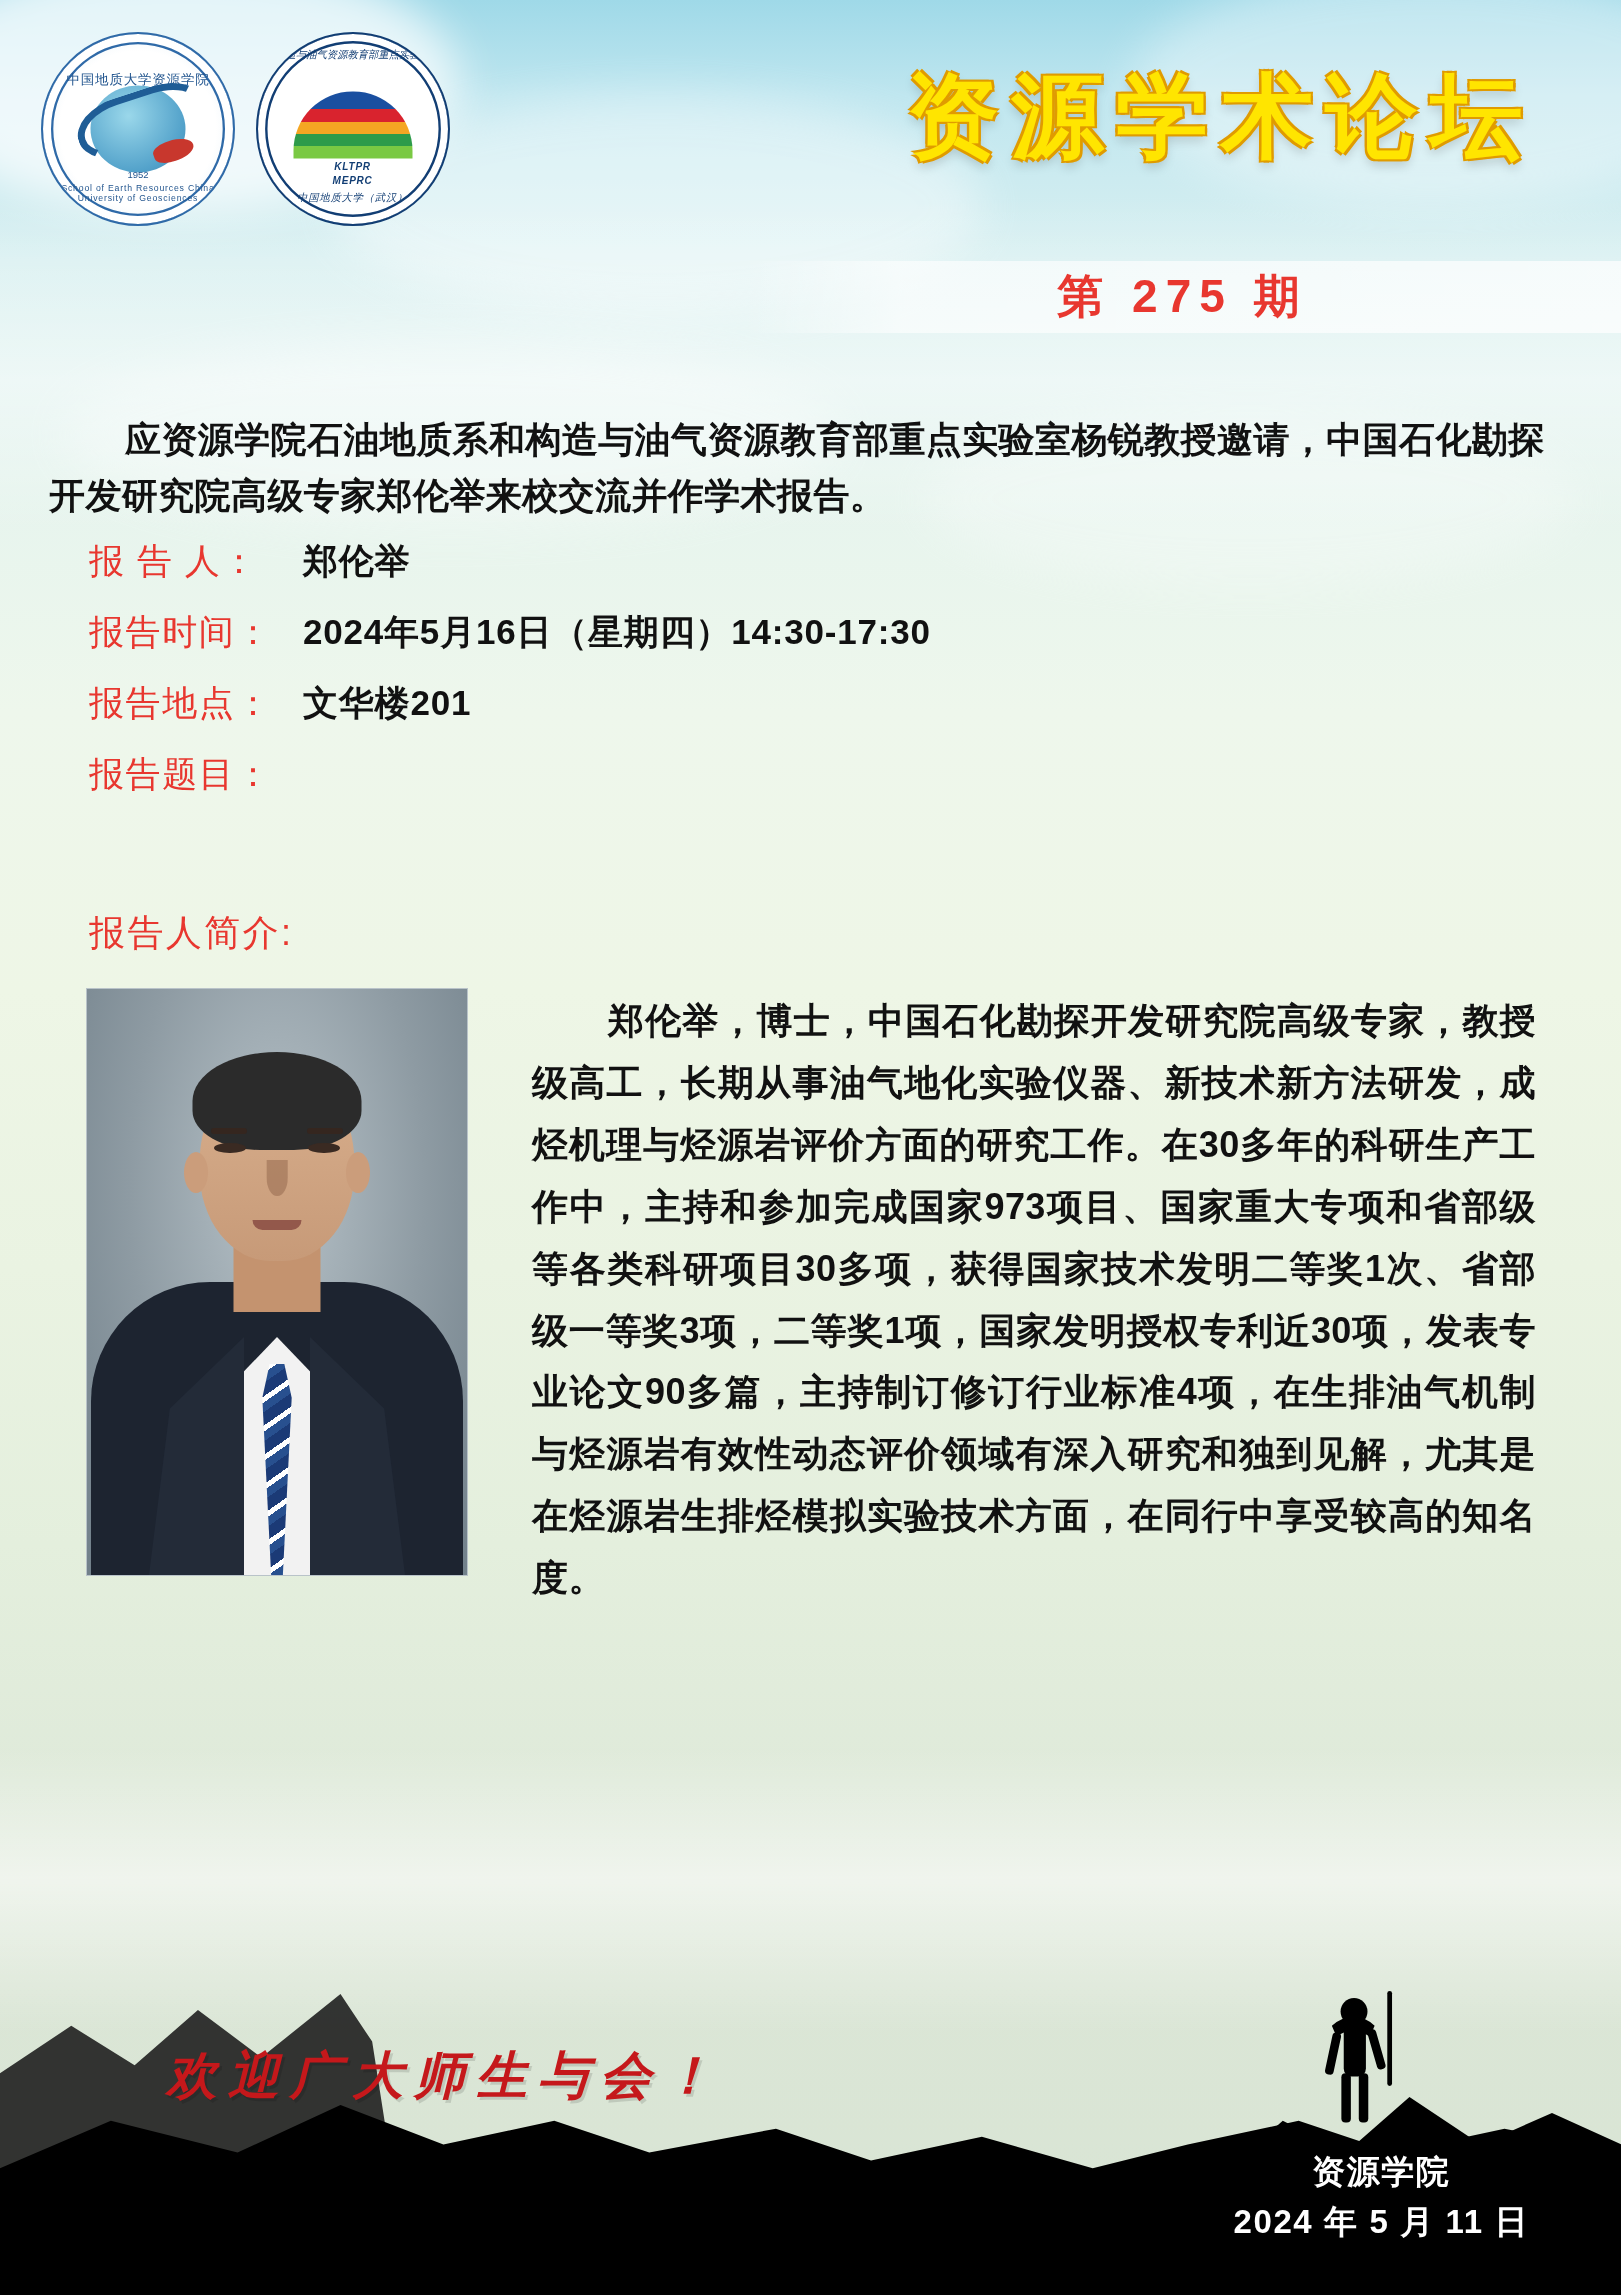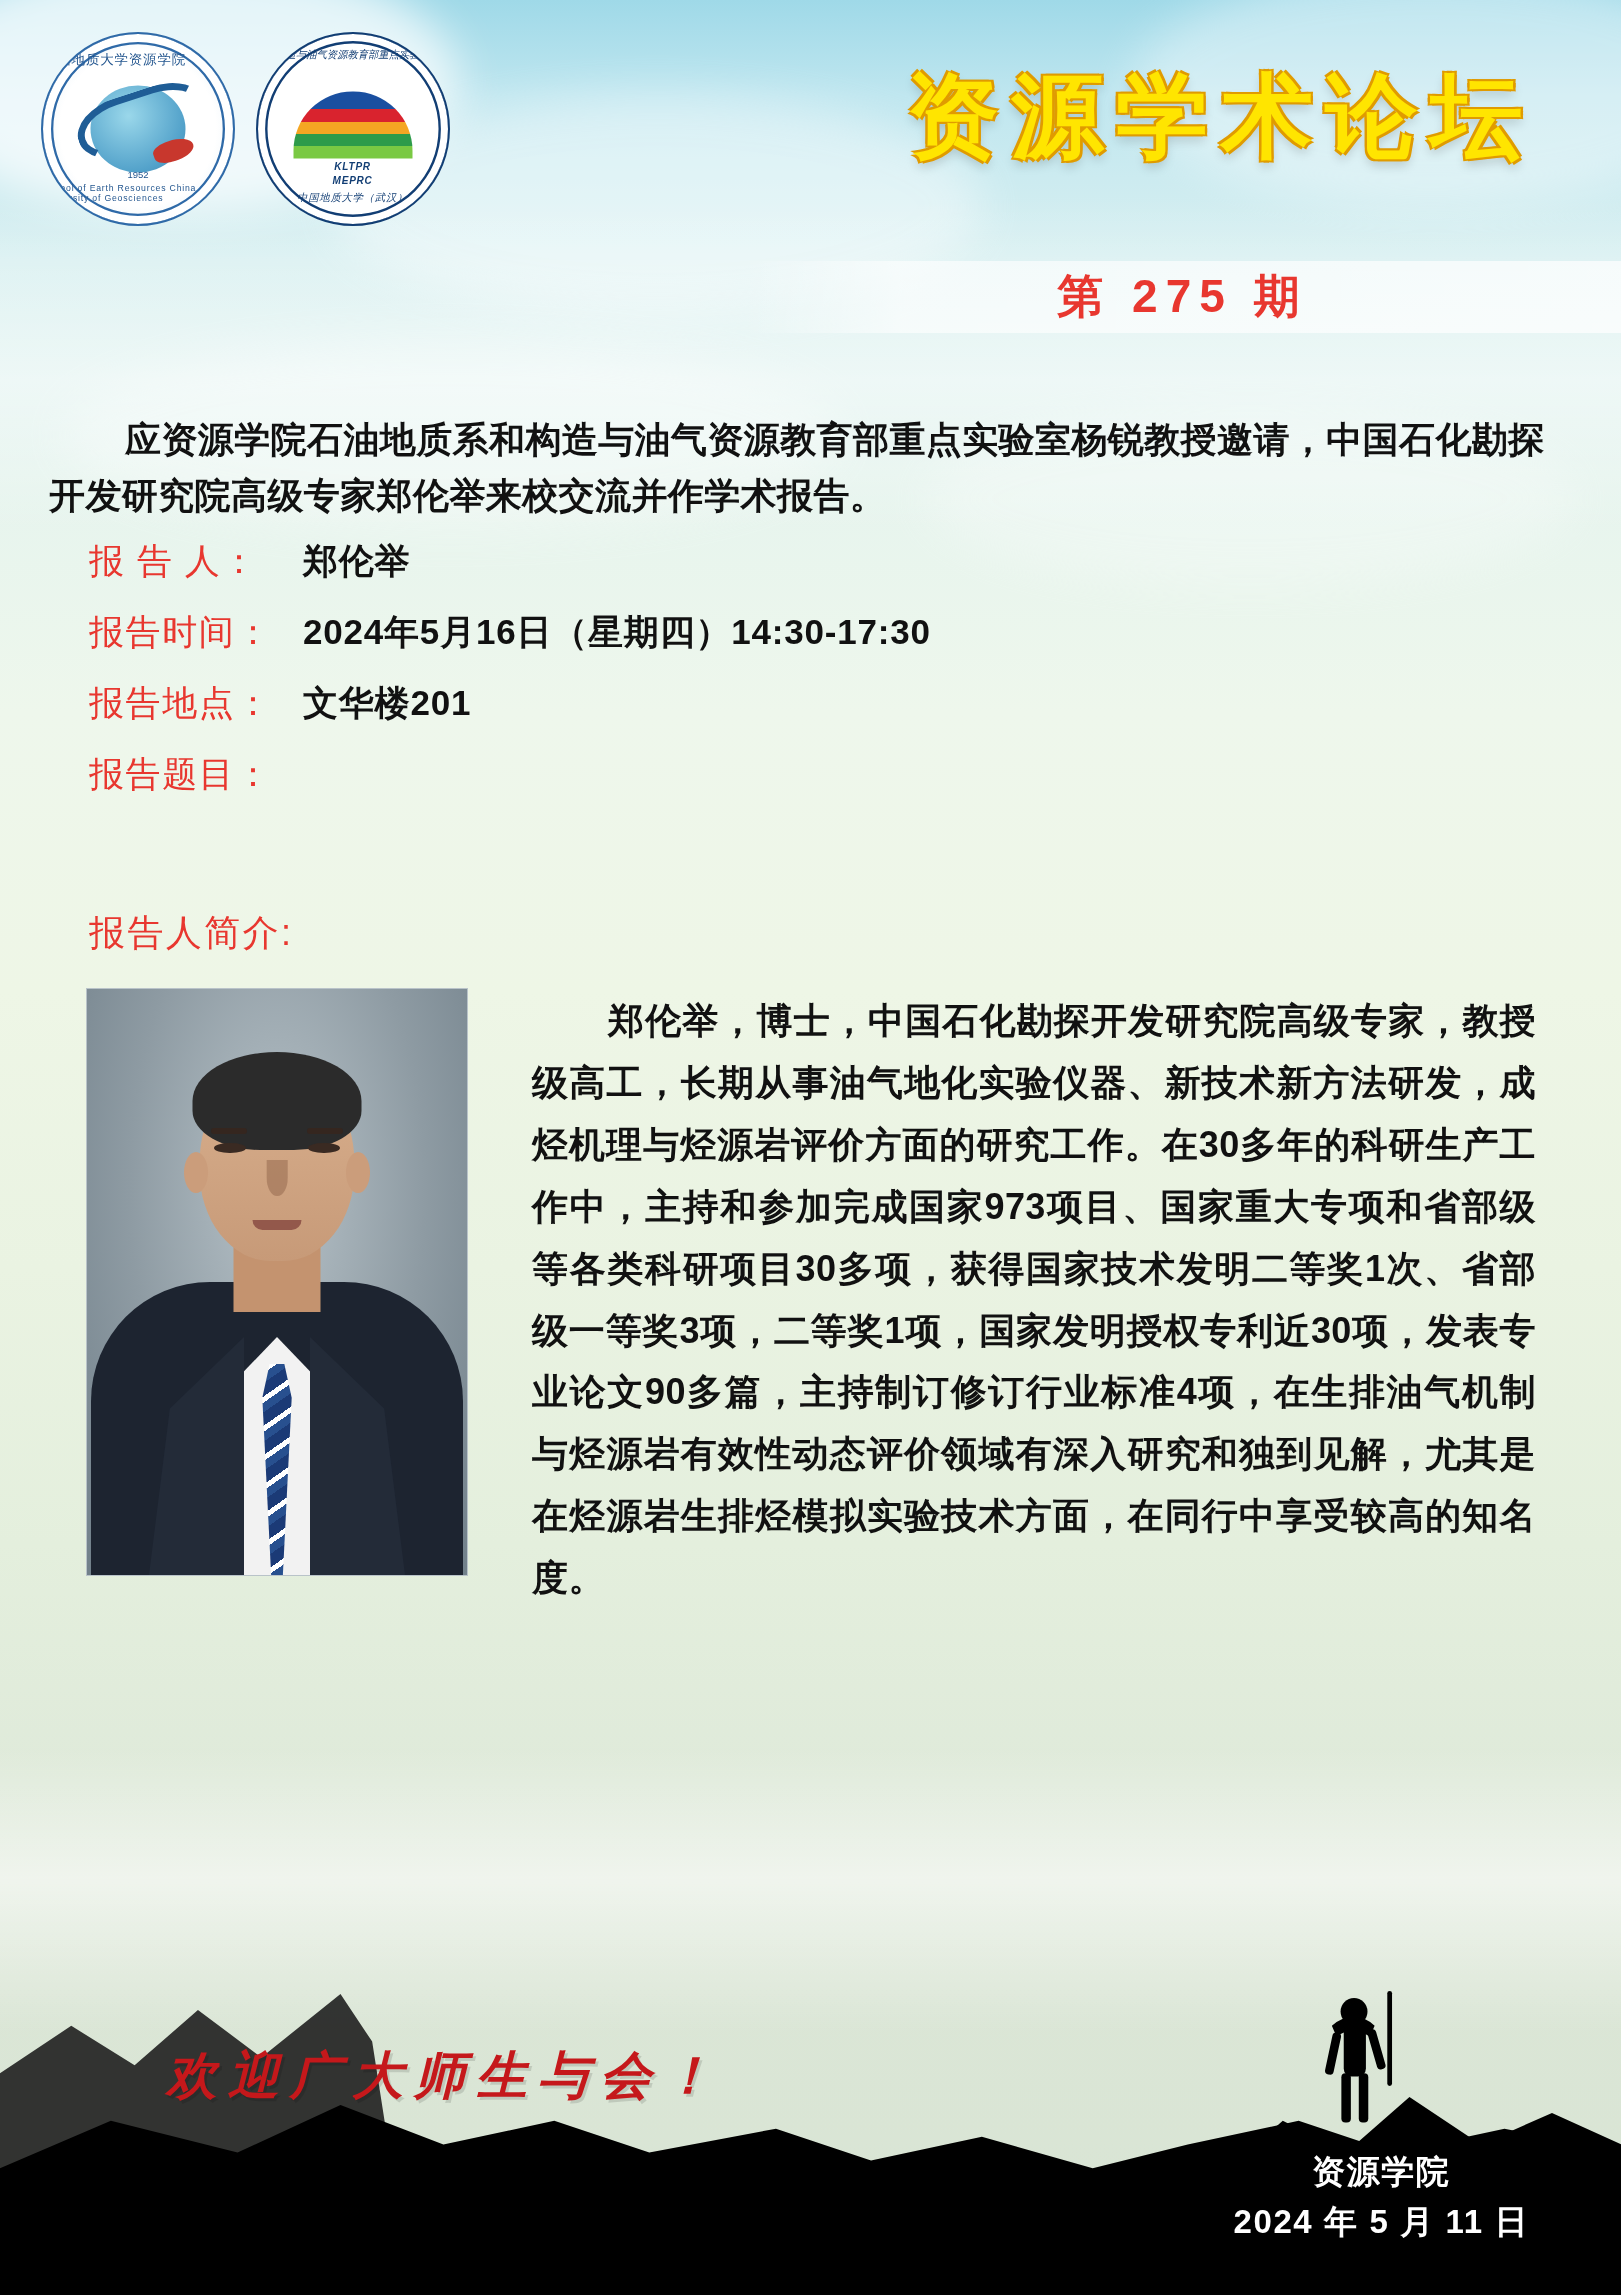--- a/index.html
+++ b/index.html
@@ -89,24 +89,25 @@
     position: absolute;
     left: 58%; top: 56%;
     width: 41px; height: 20.6px;
     background: #c8372d;
     transform: rotate(-20deg);
     border-radius: 40% 60% 50% 50%;
   }
   .logo-a .arc-text {
     position: absolute;
     left: 0; right: 0;
-    text-align: left;
+    text-align: center;
     font-size: 10.3px;
     color: #23568f;
     letter-spacing: 0.8px;
+    margin-top: 20px;
   }
   .logo-a .arc-top { top: 17.4px; font-size: 13.5px; }
   .logo-a .arc-bottom { bottom: 20.6px; font-size: 8.7px; }
   .logo-a .year {
     position: absolute; left: 0; right: 0; bottom: 44px;
     text-align: center; font-size: 9.5px; color: #23568f;
   }
 
   .logo-b {
     background: #ffffff;

